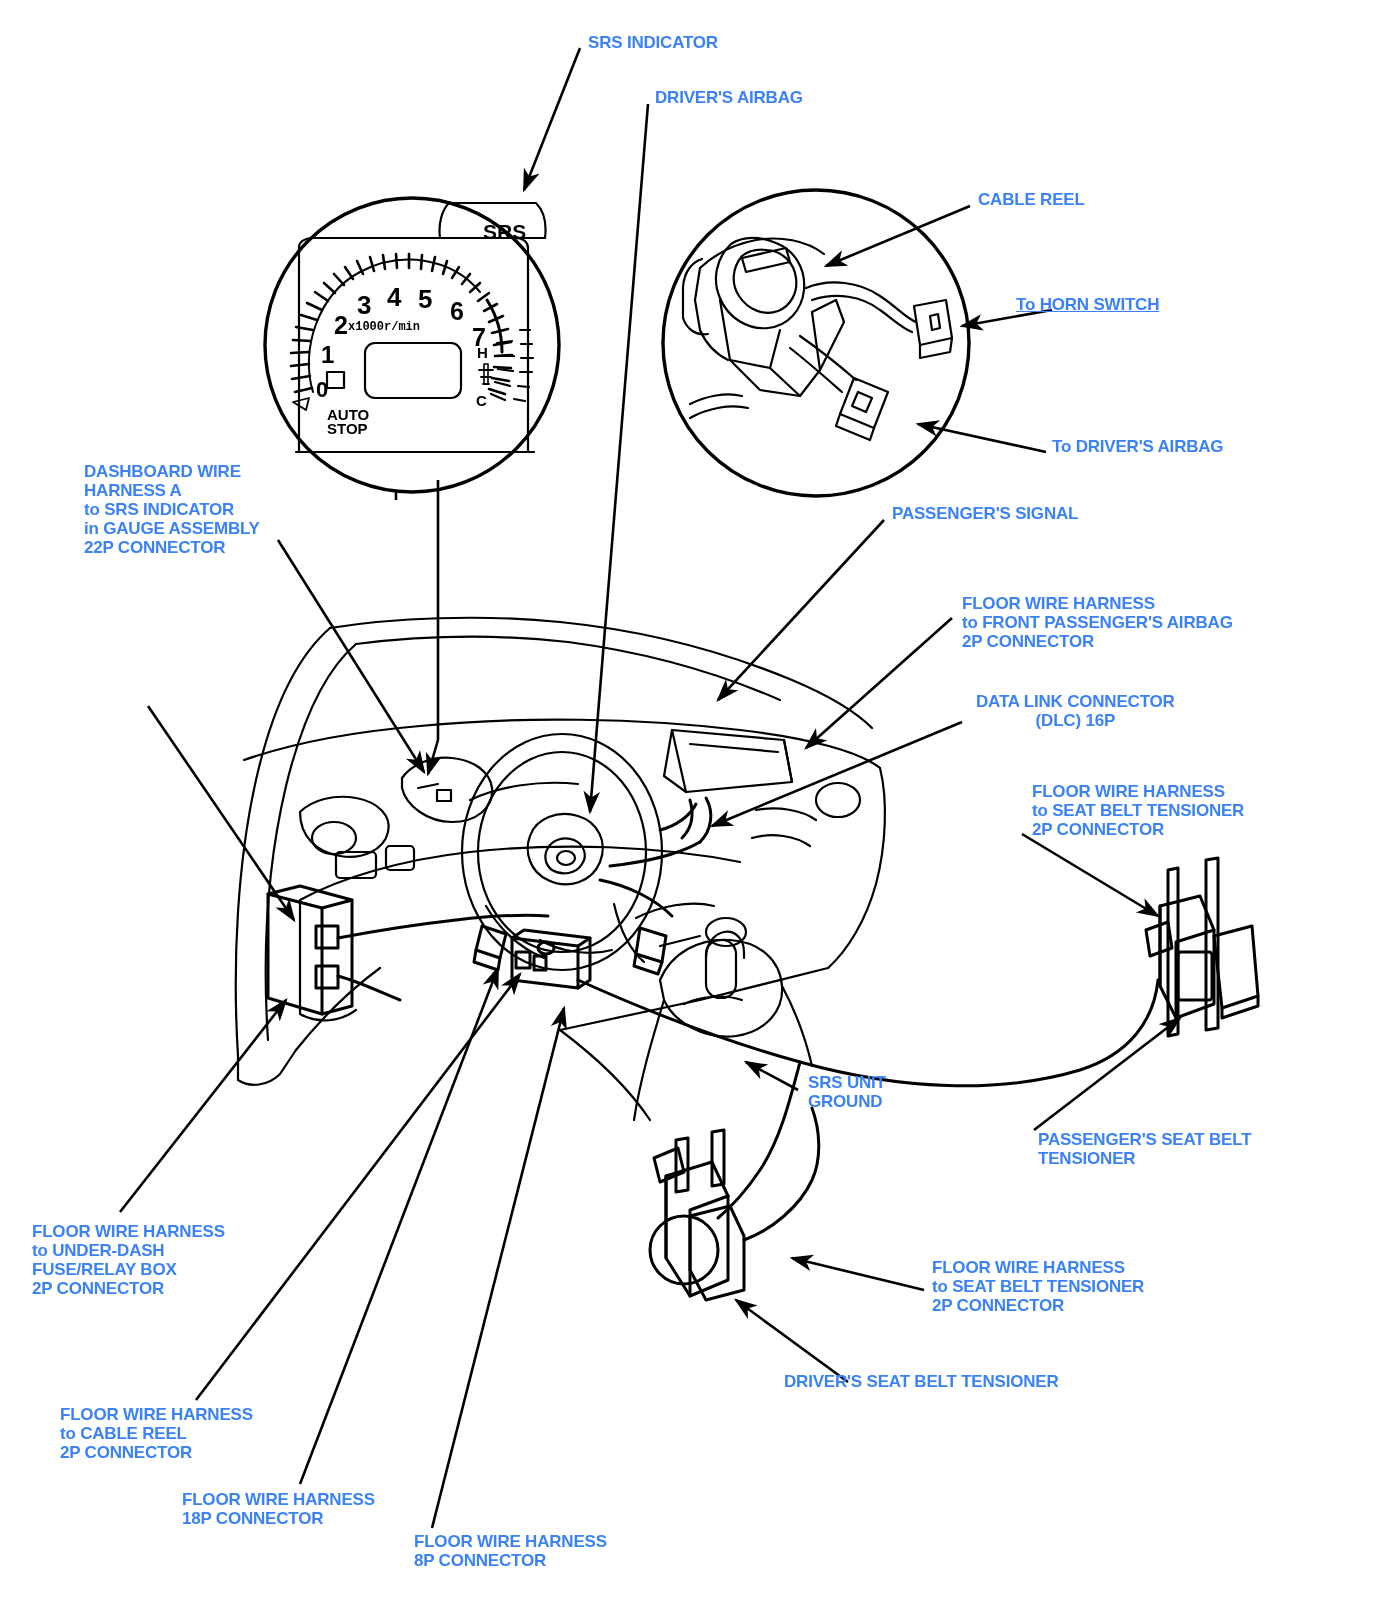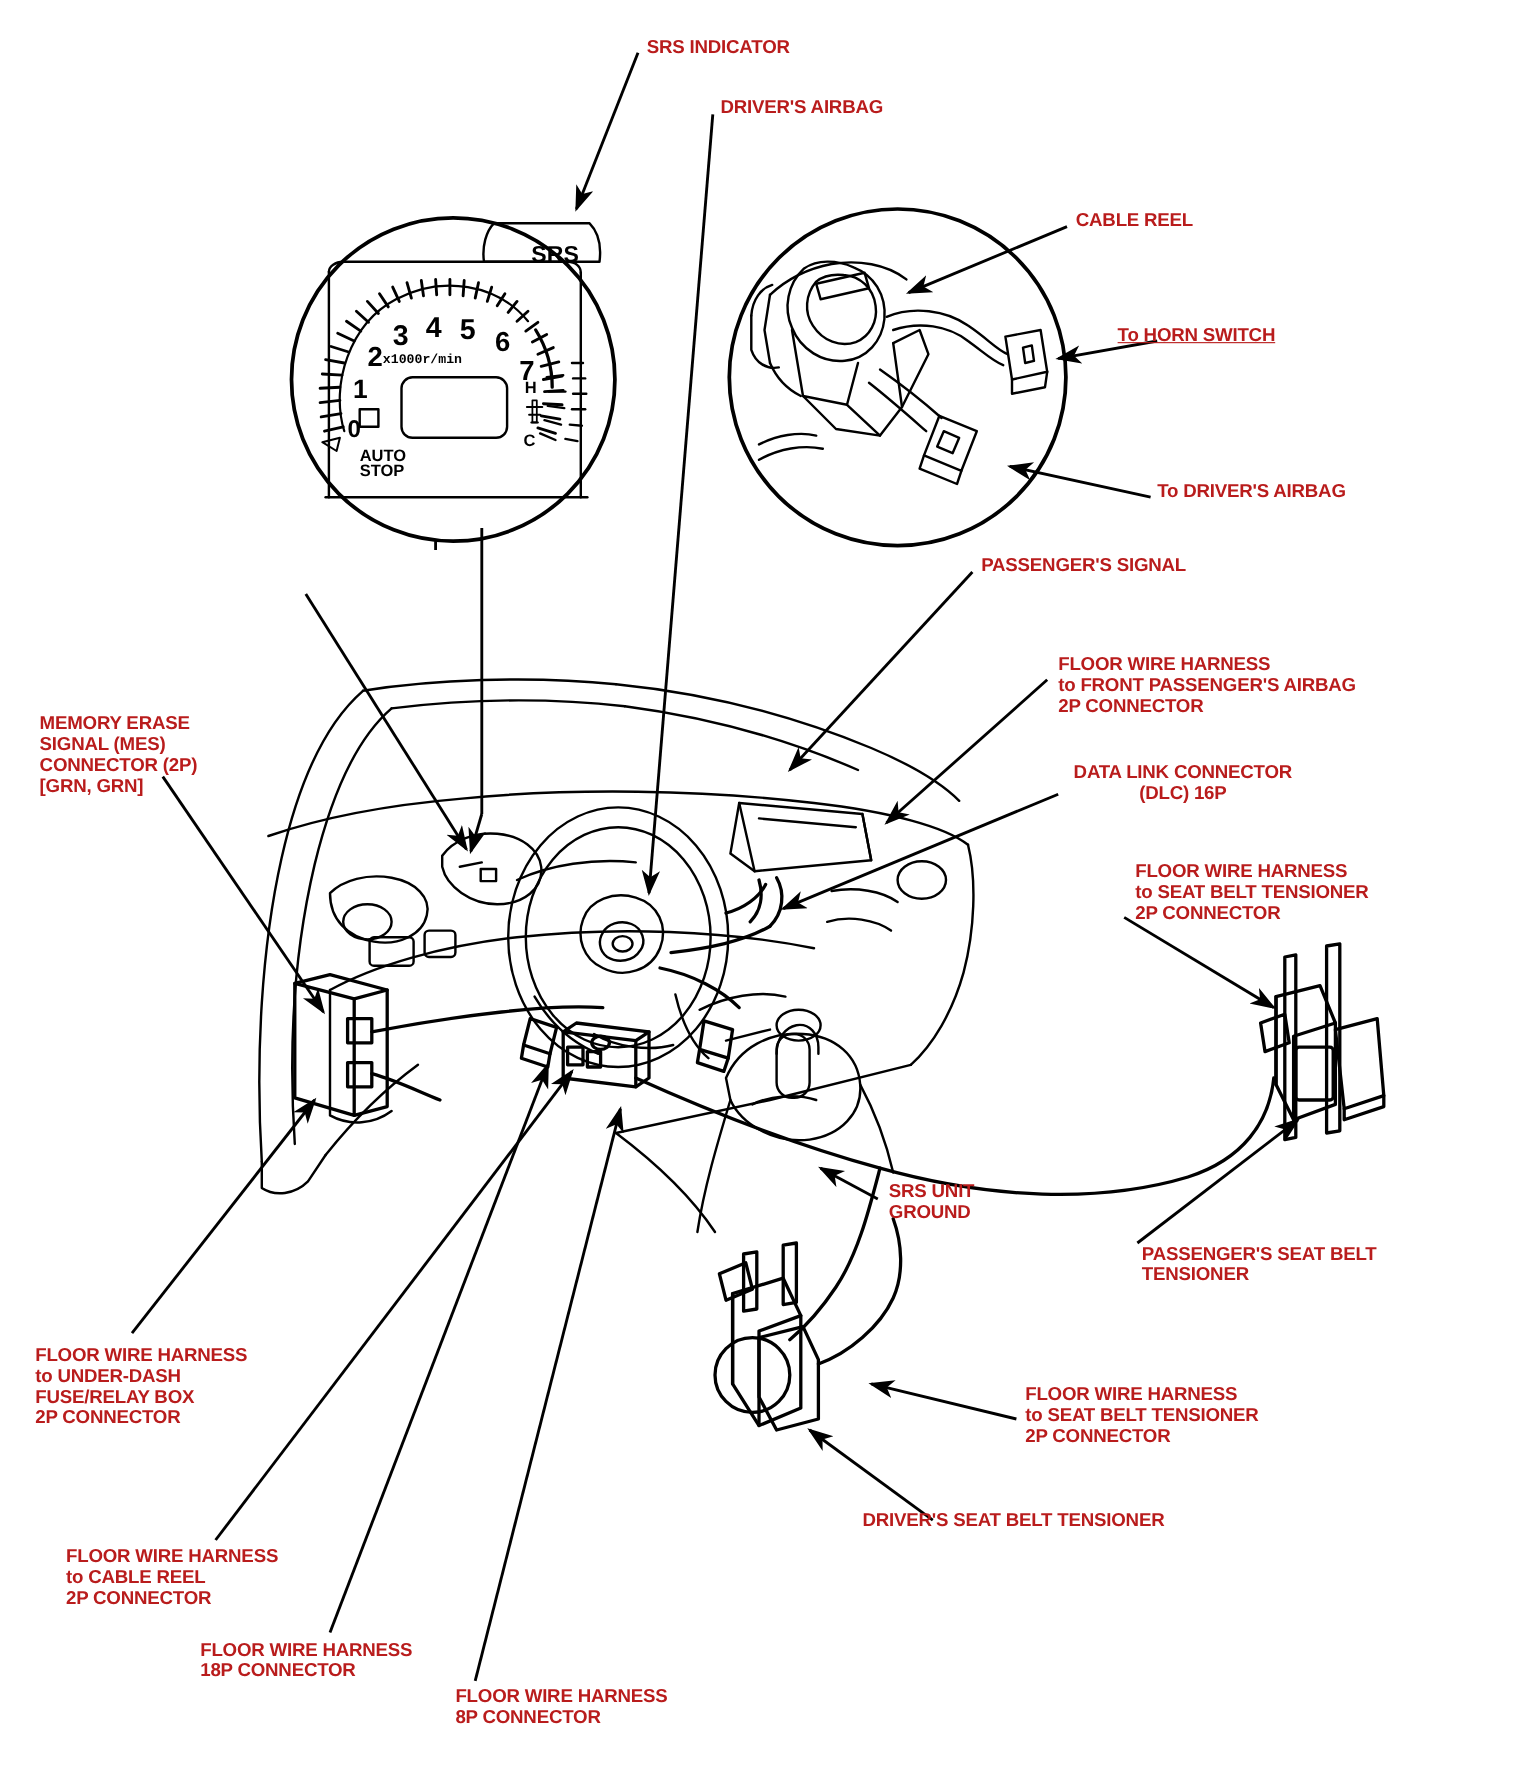--- a/index.html
+++ b/index.html
@@ -20,21 +20,21 @@
     left: 0; top: 0;
     width: 1376px;
     height: 1608px;
   }
   .lbl {
     position: absolute;
     font-family: "Liberation Sans", sans-serif;
     font-weight: bold;
     font-size: 17px;
     line-height: 19px;
-    color: #b91c1c;
+    color: #3b82f6;
     letter-spacing: -0.2px;
     white-space: pre-line;
   }
   .gauge-txt {
     position: absolute;
     font-family: "Liberation Sans", sans-serif;
     font-weight: bold;
     color: #000;
   }
 </style>
@@ -327,24 +327,25 @@
   <div class="gauge-txt" style="left:477px; top:344px; font-size:15px;">H</div>
   <div class="gauge-txt" style="left:476px; top:392px; font-size:15px;">C</div>
   <div class="gauge-txt" style="left:327px; top:406px; font-size:15px;text-align:right;">AUTO</div>
   <div class="gauge-txt" style="left:327px; top:420px; font-size:15px;">STOP</div>
 
   <div class="lbl" style="left:588px; top:33px;">SRS INDICATOR</div>
   <div class="lbl" style="left:655px; top:88px;">DRIVER'S AIRBAG</div>
   <div class="lbl" style="left:978px; top:190px;">CABLE REEL</div>
   <div class="lbl" style="left:1016px; top:295px;text-decoration:underline;">To HORN SWITCH</div>
   <div class="lbl" style="left:1052px; top:437px;">To DRIVER'S AIRBAG</div>
-  <div class="lbl" style="left:36px;  top:648px;">MEMORY ERASE
-SIGNAL (MES)
-CONNECTOR (2P)
-[GRN, GRN]</div>
+  <div class="lbl" style="left:84px;  top:462px;">DASHBOARD WIRE
+HARNESS A
+to SRS INDICATOR
+in GAUGE ASSEMBLY
+22P CONNECTOR</div>
   <div class="lbl" style="left:892px; top:504px;">PASSENGER'S SIGNAL</div>
   <div class="lbl" style="left:962px; top:594px;">FLOOR WIRE HARNESS
 to FRONT PASSENGER'S AIRBAG
 2P CONNECTOR</div>
   <div class="lbl" style="left:976px; top:692px;text-align:center;">DATA LINK CONNECTOR
 (DLC) 16P</div>
   <div class="lbl" style="left:1032px; top:782px;">FLOOR WIRE HARNESS
 to SEAT BELT TENSIONER
 2P CONNECTOR</div>
   <div class="lbl" style="left:808px; top:1073px;">SRS UNIT

